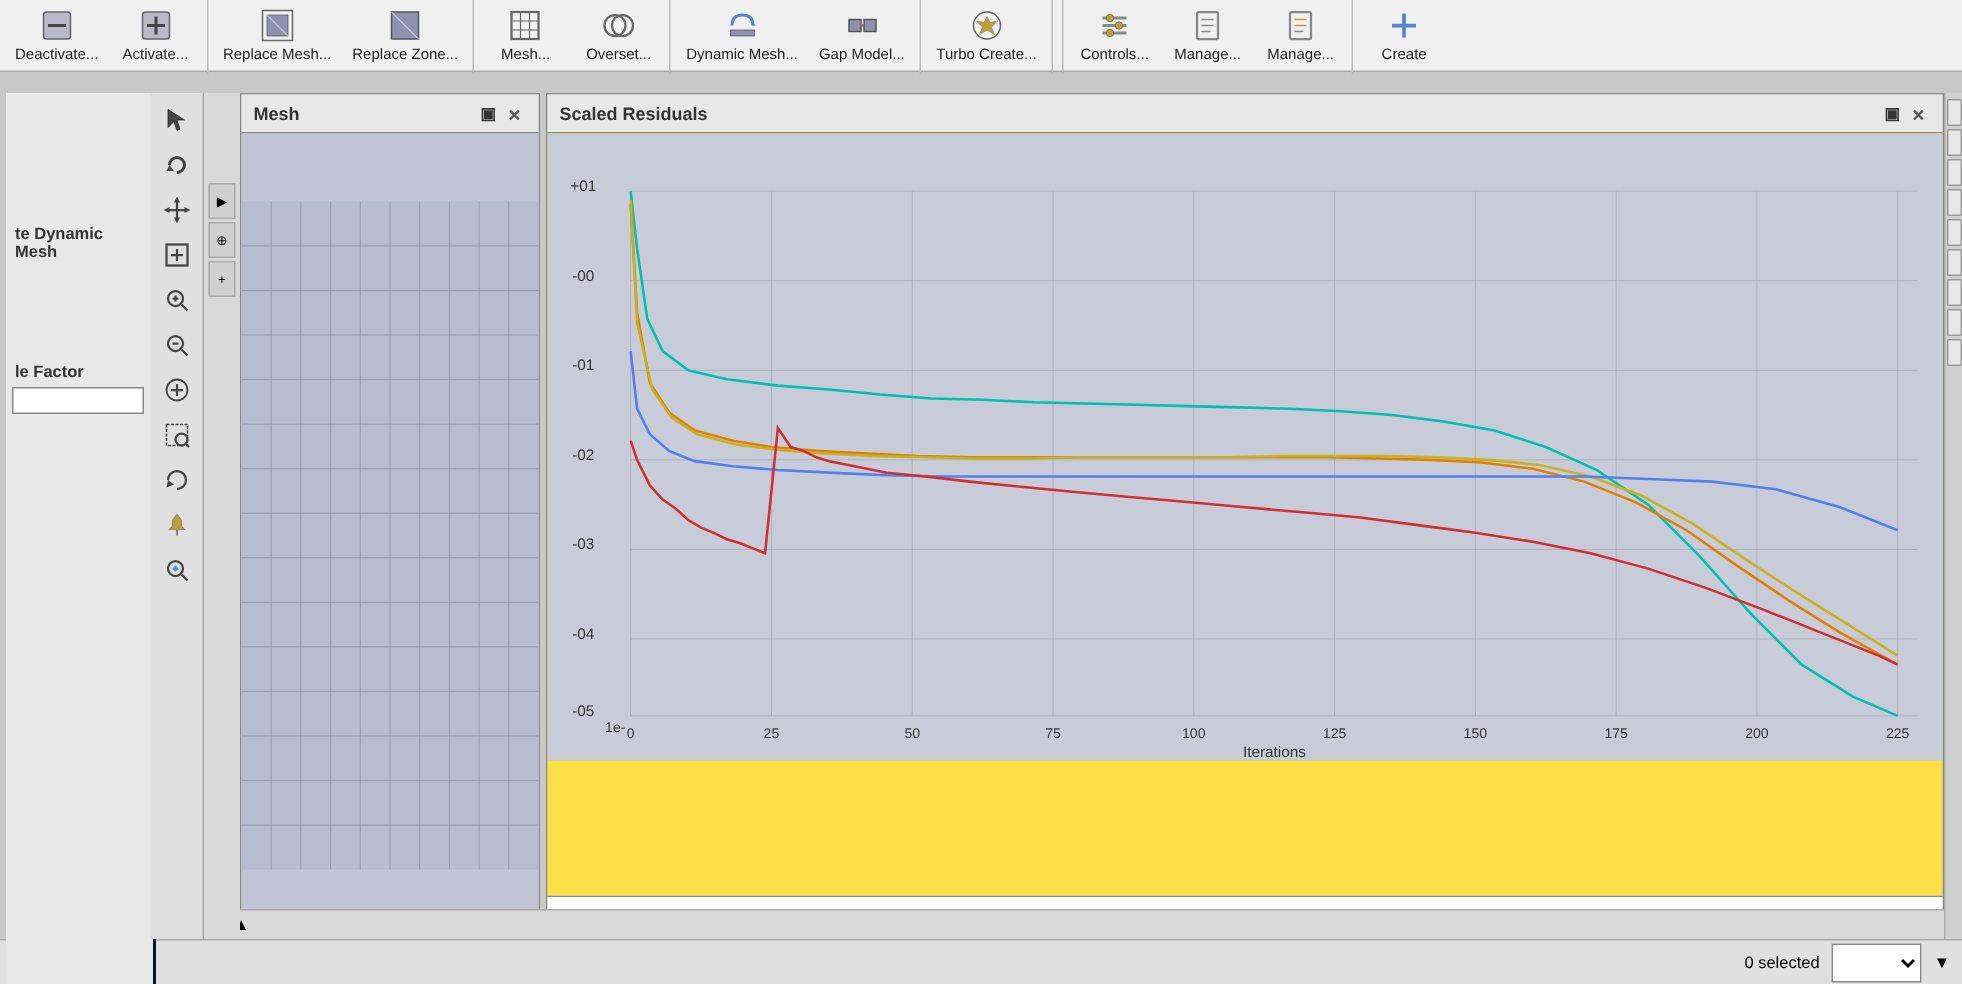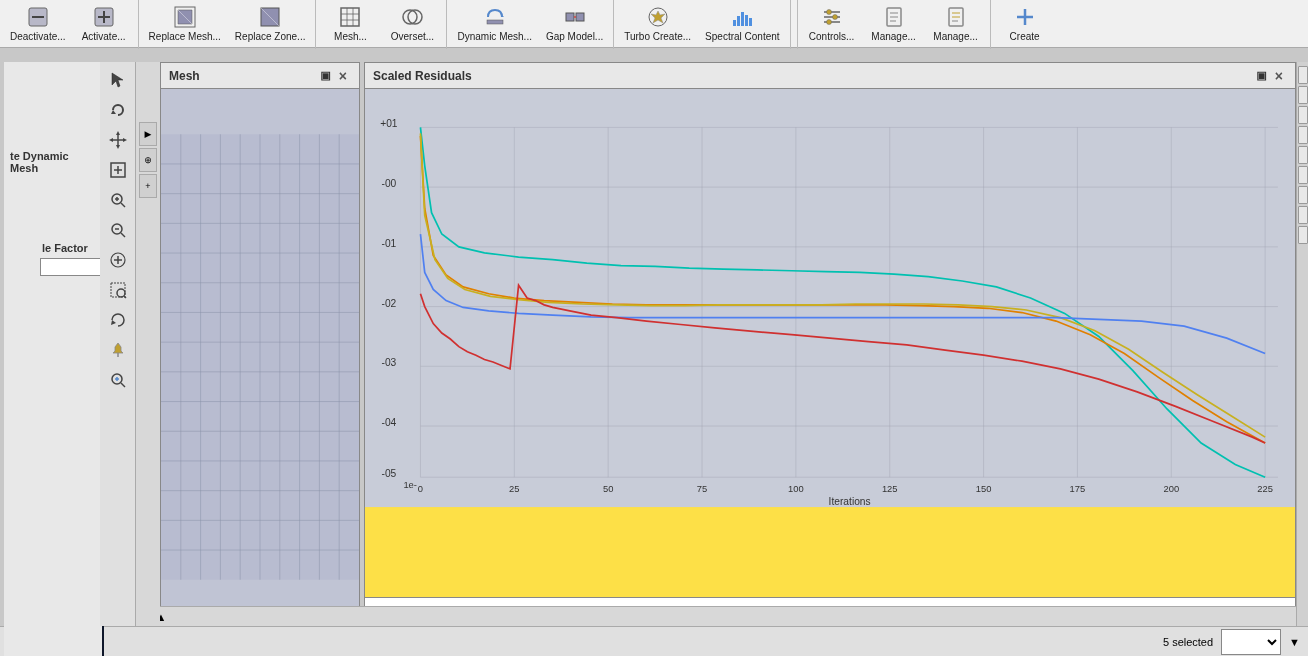--- a/index.html
+++ b/index.html
@@ -388,32 +388,20 @@
 
   <div class="toolbar-item">
     <div class="toolbar-icon">
       <svg width="22" height="22" viewBox="0 0 22 22">
         <circle cx="11" cy="11" r="9" fill="none" stroke="#666" stroke-width="1"></circle>
         <path d="M11,5 L13,9 L18,8 L14,12 L16,17 L11,14 L6,17 L8,12 L4,8 L9,9 Z" fill="#c0a030" stroke="#888" stroke-width="0.5"></path>
       </svg>
     </div>
     <span class="toolbar-label">Turbo Create...</span>
   </div>
-  <div class="toolbar-item">
-    <div class="toolbar-icon">
-      <svg width="22" height="22" viewBox="0 0 22 22">
-        <rect x="2" y="14" width="3" height="6" fill="#5090e0"></rect>
-        <rect x="6" y="10" width="3" height="10" fill="#5090e0"></rect>
-        <rect x="10" y="6" width="3" height="14" fill="#5090e0"></rect>
-        <rect x="14" y="9" width="3" height="11" fill="#5090e0"></rect>
-        <rect x="18" y="12" width="3" height="8" fill="#5090e0"></rect>
-      </svg>
-    </div>
-    <span class="toolbar-label">Spectral Content</span>
-  </div>
 
   <div class="toolbar-separator"></div>
 
 
   <div class="toolbar-separator"></div>
 
   <div class="toolbar-item">
     <div class="toolbar-icon">
       <svg width="22" height="22" viewBox="0 0 22 22">
         <rect x="3" y="5" width="16" height="2" fill="#888"></rect>
@@ -459,21 +447,21 @@
       </svg>
     </div>
     <span class="toolbar-label">Create</span>
   </div>
 </div>
 
 <div class="left-panel">
   <div style="margin-top: 80px;">
     <div class="left-panel-title">te Dynamic Mesh</div>
   </div>
-  <div style="margin-top: 60px; margin-left: 32px;">
+  <div style="margin-top: 60px;">
     <div class="left-panel-title">le Factor</div>
     <input class="field-input" type="text" style="width: 88px; height: 18px; border: 1px solid rgb(136, 136, 136); font-size: 11px;" value="">
   </div>
 </div>
 
 <div class="left-icon-toolbar">
 
   <div class="icon-btn" title="Select">
     <svg width="18" height="18" viewBox="0 0 18 18">
       <polygon points="3,2 3,14 7,10 9,16 11,15 9,9 14,9" fill="#444" stroke="#222" stroke-width="0.5"></polygon>
@@ -734,18 +722,18 @@
   <div class="right-icon"></div>
   <div class="right-icon"></div>
 </div>
 
 <div style="position:absolute;bottom:30px;left:100px;right:12px;height:20px;background:#d8d8d8;border-top:1px solid #aaa;display:flex;align-items:center;padding:0 8px;">
   <span style="font-size:11px;font-weight:bold;color:#333;">Console</span>
   <span style="margin-left:4px;font-size:11px;cursor:pointer;">▲</span>
 </div>
 
 <div class="status-bar">
-  <span style="margin-left:auto;">5 selected</span>
+  <span style="margin-left:auto;">0 selected</span>
   <select class="status-select">
     <option>all</option>
   </select>
   <span style="font-size:11px;cursor:pointer;">▼</span>
 </div>
 
 </body></html>

